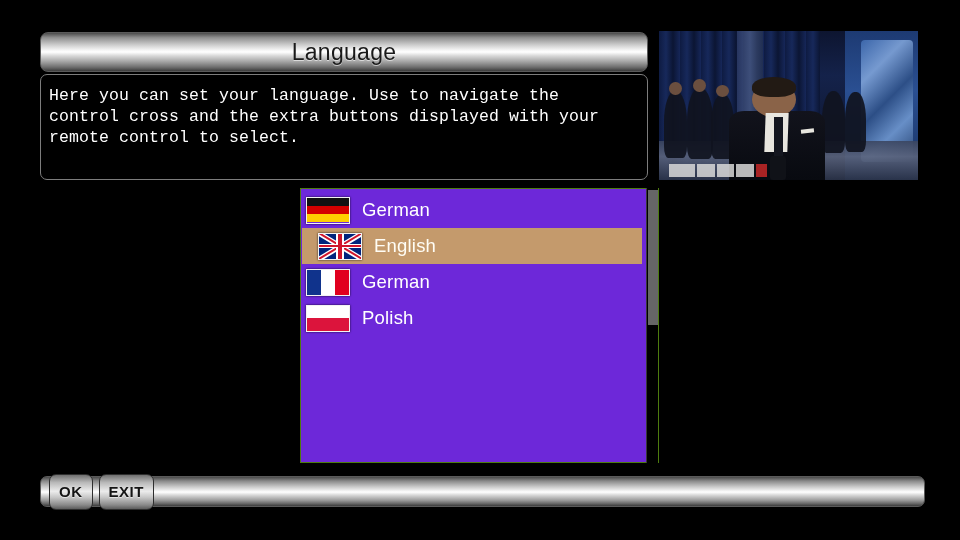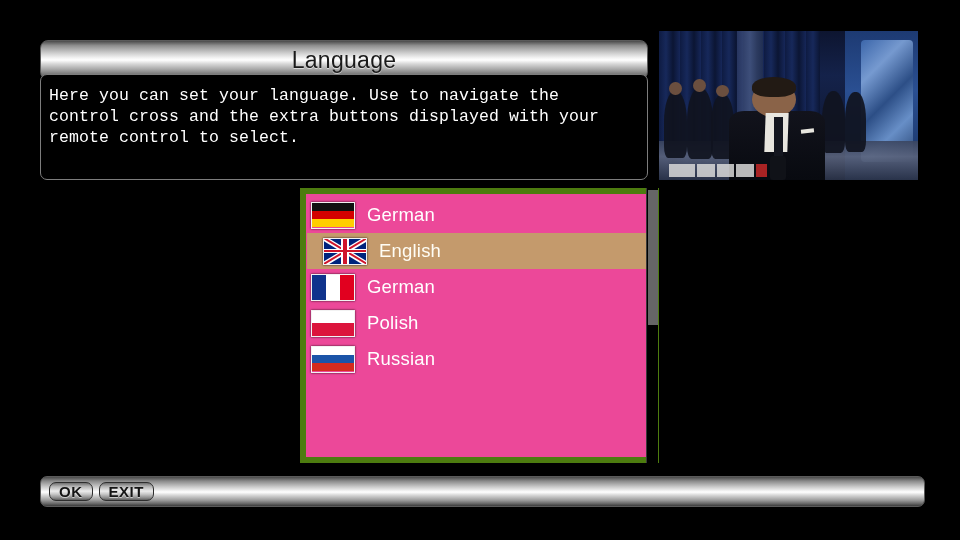--- a/index.html
+++ b/index.html
@@ -5,21 +5,21 @@
   * { margin:0; padding:0; box-sizing:border-box; }
   html,body { background:#000; }
   body {
     width:960px; height:540px; position:relative; overflow:hidden;
     font-family:"Liberation Sans", sans-serif;
     background:#000;
   }
 
   
   #title-bar {
-    position:absolute; left:40px; top:40px; width:608px; height:40px;
+    position:absolute; left:40px; top:32px; width:608px; height:40px;
     border-radius:8px;
     background:linear-gradient(to bottom,
       #4a4a4a 0%, #8e8e8e 12%, #c9c9c9 30%, #f2f2f2 44%,
       #ffffff 50%, #d8d8d8 60%, #a2a2a2 76%, #6d6d6d 90%, #3c3c3c 100%);
     border:1px solid #5a5a5a;
     display:flex; align-items:center; justify-content:center;
   }
   #title-text {
     font-size:23px; color:#1a1a1a; letter-spacing:0.3px;
     text-shadow:0 1px 0 rgba(255,255,255,.55);
@@ -99,21 +99,21 @@
   #vp-logo {
     left:4%; bottom:2%; width:42%; height:9%;
     display:flex; align-items:center; gap:2px;
   }
   .vp-logo-seg { height:100%; background:#d8d8d8; opacity:.85; }
   #vp-logo-red { background:#c62828; width:10%; }
 
   
   #list-panel {
     position:absolute; left:300px; top:188px; width:359px; height:275px;
-    background:#ec4899; border:6px solid #4d7c0f;
+    background:#6d28d9; border:1px solid #4d7c0f;
   }
   #list-items { position:absolute; left:1px; top:3px; width:340px; }
   .lang-row {
     height:36px; display:flex; align-items:center; padding-left:4px;
   }
   .lang-row.selected { background:#c49a6c; }
   .flag {
     width:44px; height:27px; flex:0 0 44px;
     border:1.5px solid #f2f2f2; position:relative; overflow:hidden;
     box-shadow:0 0 2px rgba(0,0,0,.8);
@@ -171,21 +171,21 @@
   #bottom-bar {
     position:absolute; left:40px; top:476px; width:885px; height:31px;
     border-radius:7px;
     background:linear-gradient(to bottom,
       #4a4a4a 0%, #8a8a8a 14%, #c4c4c4 32%, #eeeeee 46%,
       #ffffff 52%, #d2d2d2 64%, #9c9c9c 80%, #666666 92%, #3a3a3a 100%);
     border:1px solid #5a5a5a;
     display:flex; align-items:center; padding-left:8px; gap:6px;
   }
   .bar-btn {
-    height:19px; min-width:42px; padding:0 9px;
+    height:36px; min-width:42px; padding:0 9px;
     border:1.5px solid #2e2e2e; border-radius:7px;
     background:linear-gradient(to bottom,#6f6f6f 0%,#b8b8b8 22%,#ececec 48%,#c6c6c6 66%,#8a8a8a 88%,#5c5c5c 100%);
     display:flex; align-items:center; justify-content:center;
     font-size:15px; font-weight:bold; color:#141414; letter-spacing:.5px;
     text-shadow:0 1px 0 rgba(255,255,255,.5);
   }
 </style>
 </head>
 <body>
 
@@ -267,30 +267,20 @@
       </div>
       <div class="lang-row">
         <div class="flag">
           <div class="f-h2">
             <div style="background:#fff"></div>
             <div style="background:#dc143c"></div>
           </div>
         </div>
         <div class="lang-label">Polish</div>
       </div>
-      <div class="lang-row">
-        <div class="flag">
-          <div class="f-h3">
-            <div style="background:#fff"></div>
-            <div style="background:#1b54a8"></div>
-            <div style="background:#d52b1e"></div>
-          </div>
-        </div>
-        <div class="lang-label">Russian</div>
-      </div>
     </div>
 </div>
 
 <div id="scroll-track">
   <div id="scroll-thumb" style="height: 134.75px; top: 2px; background: rgb(102, 102, 102);"></div>
 </div>
 
 <div id="bottom-bar">
   <div class="bar-btn">OK</div>
   <div class="bar-btn">EXIT</div>

